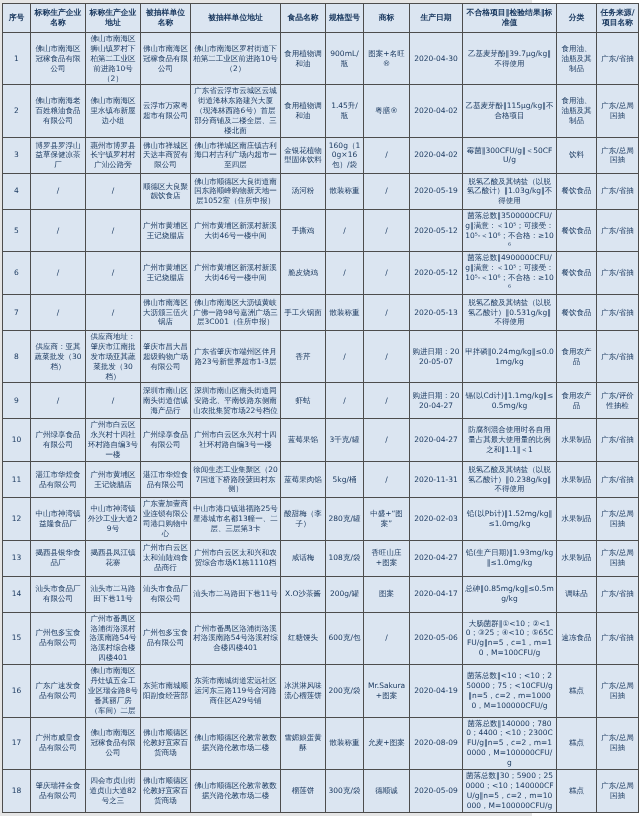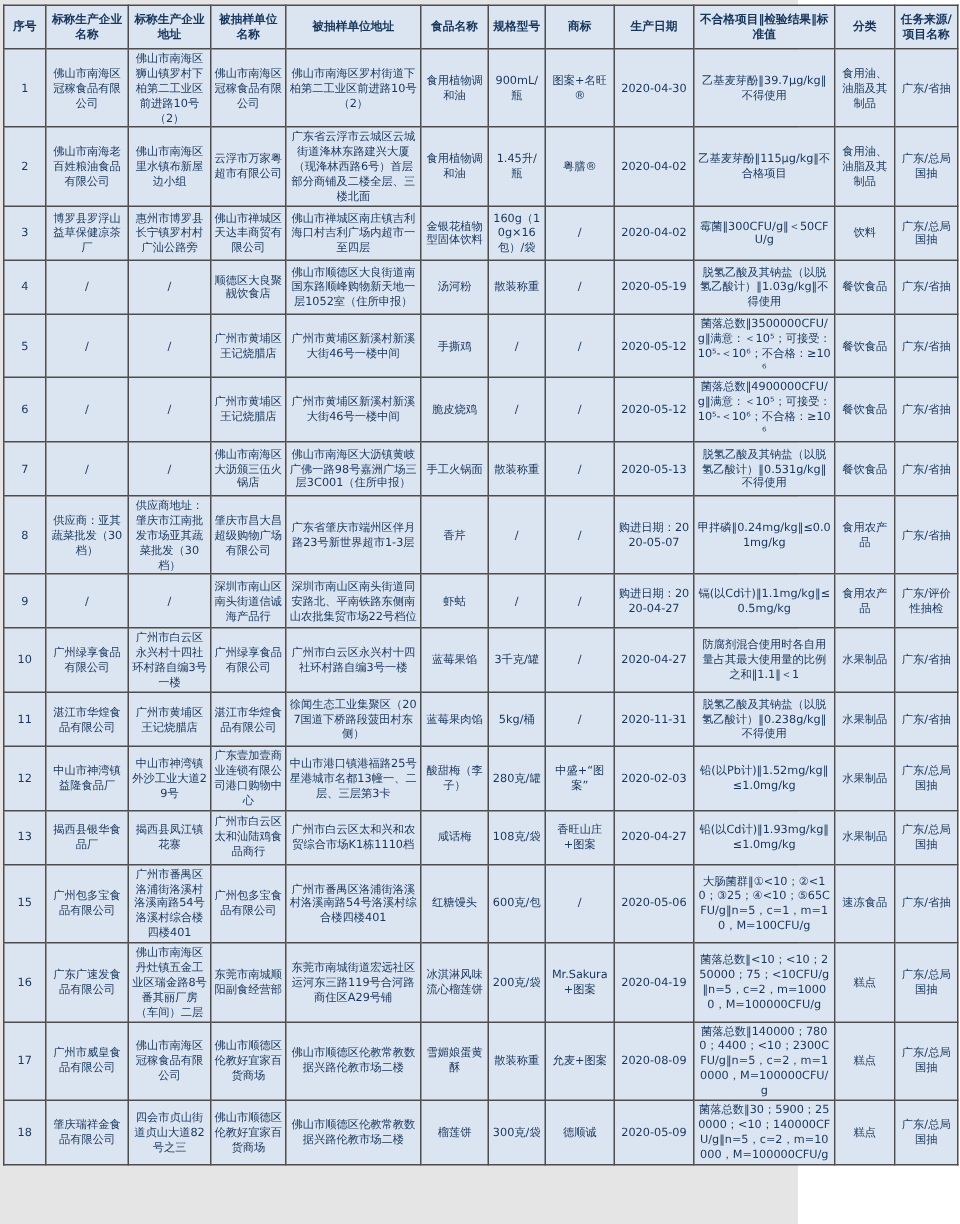--- a/index.html
+++ b/index.html
@@ -231,23 +231,37 @@
         <tr>
     <td>13</td>
     <td>揭西县银华食品厂</td>
     <td>揭西县凤江镇花寨</td>
     <td>广州市白云区太和汕陆鸡食品商行</td>
     <td>广州市白云区太和兴和农贸综合市场K1栋1110档</td>
     <td>咸话梅</td>
     <td>108克/袋</td>
     <td>香旺山庄+图案</td>
     <td>2020-04-27</td>
-    <td>铅(以Cd计)‖1.93mg/kg‖≤1.0mg/kg</td>
+    <td>铅(生产日期)‖1.93mg/kg‖≤1.0mg/kg</td>
     <td>水果制品</td>
     <td>广东/总局国抽</td>
+  </tr>
+        <tr>
+    <td>14</td>
+    <td>汕头市食品厂有限公司</td>
+    <td>汕头市二马路田下巷11号</td>
+    <td>汕头市食品厂有限公司</td>
+    <td>汕头市二马路田下巷11号</td>
+    <td>X.O沙茶酱</td>
+    <td>200g/罐</td>
+    <td>图案</td>
+    <td>2020-04-17</td>
+    <td>总砷‖0.85mg/kg‖≤0.5mg/kg</td>
+    <td>调味品</td>
+    <td>广东/省抽</td>
   </tr>
         <tr>
     <td>15</td>
     <td>广州包多宝食品有限公司</td>
     <td>广州市番禺区洛浦街洛溪村洛溪南路54号洛溪村综合楼四楼401</td>
     <td>广州包多宝食品有限公司</td>
     <td>广州市番禺区洛浦街洛溪村洛溪南路54号洛溪村综合楼四楼401</td>
     <td>红糖馒头</td>
     <td>600克/包</td>
     <td>/</td>

